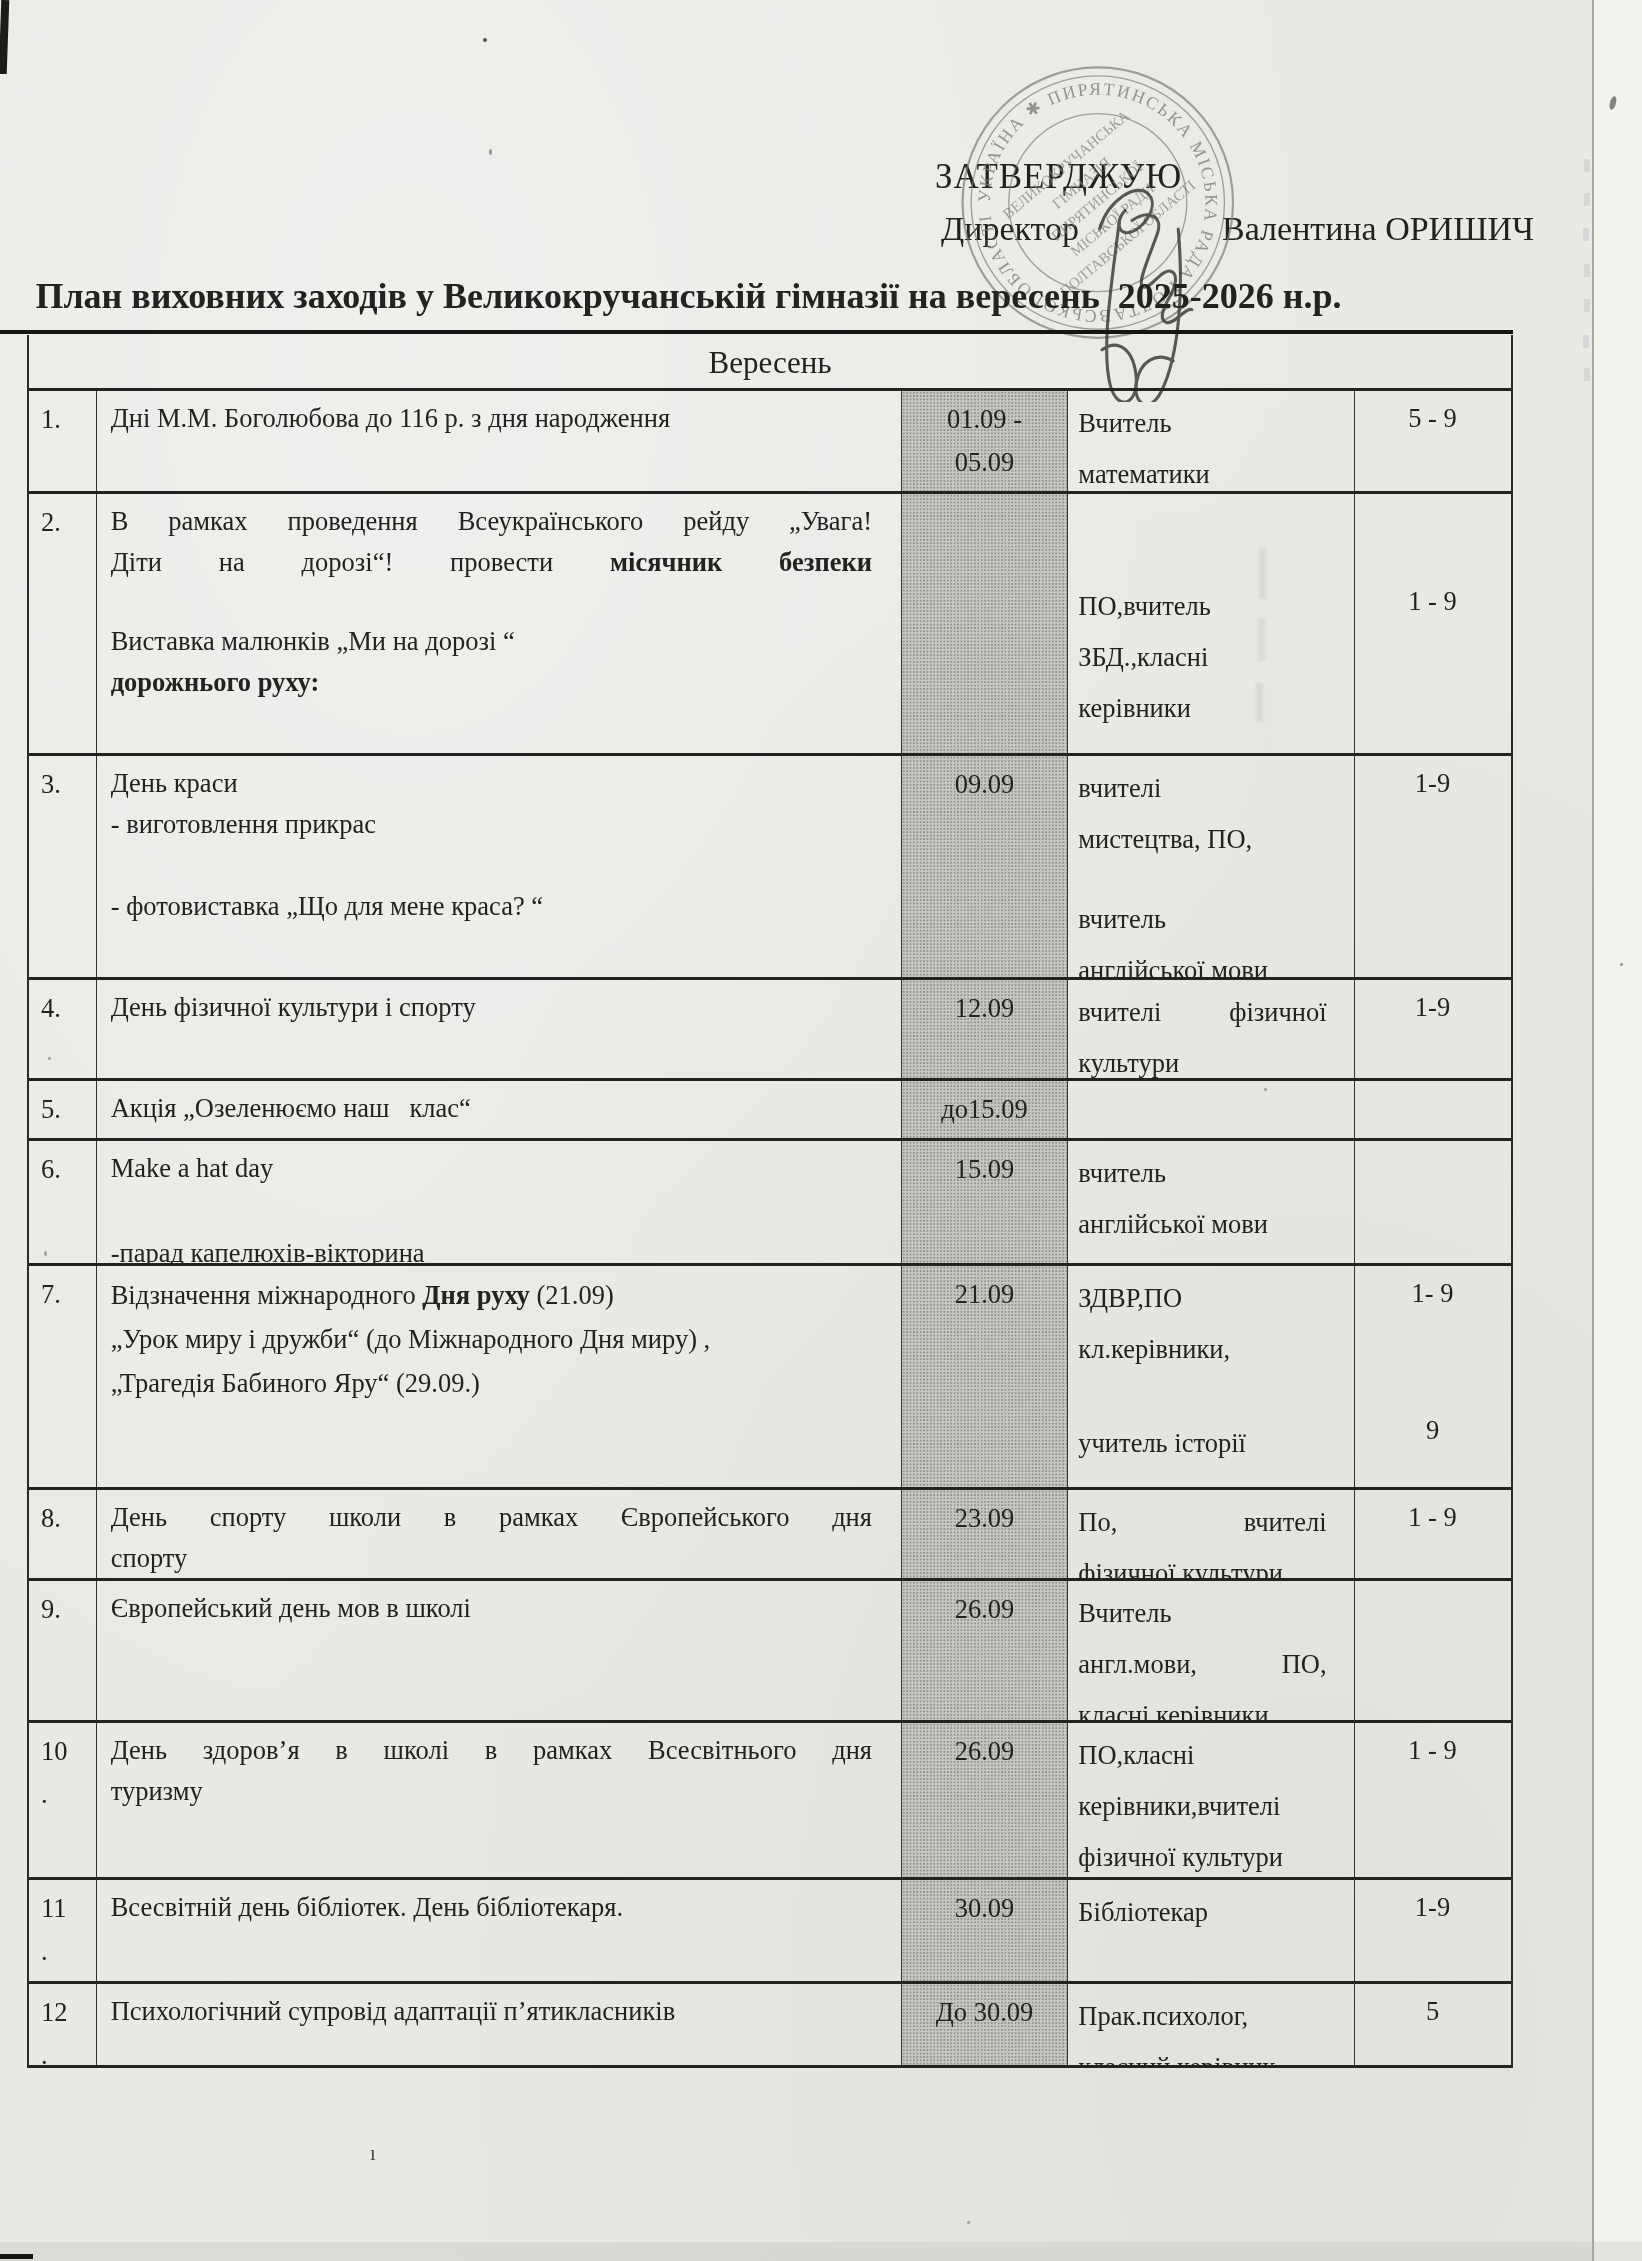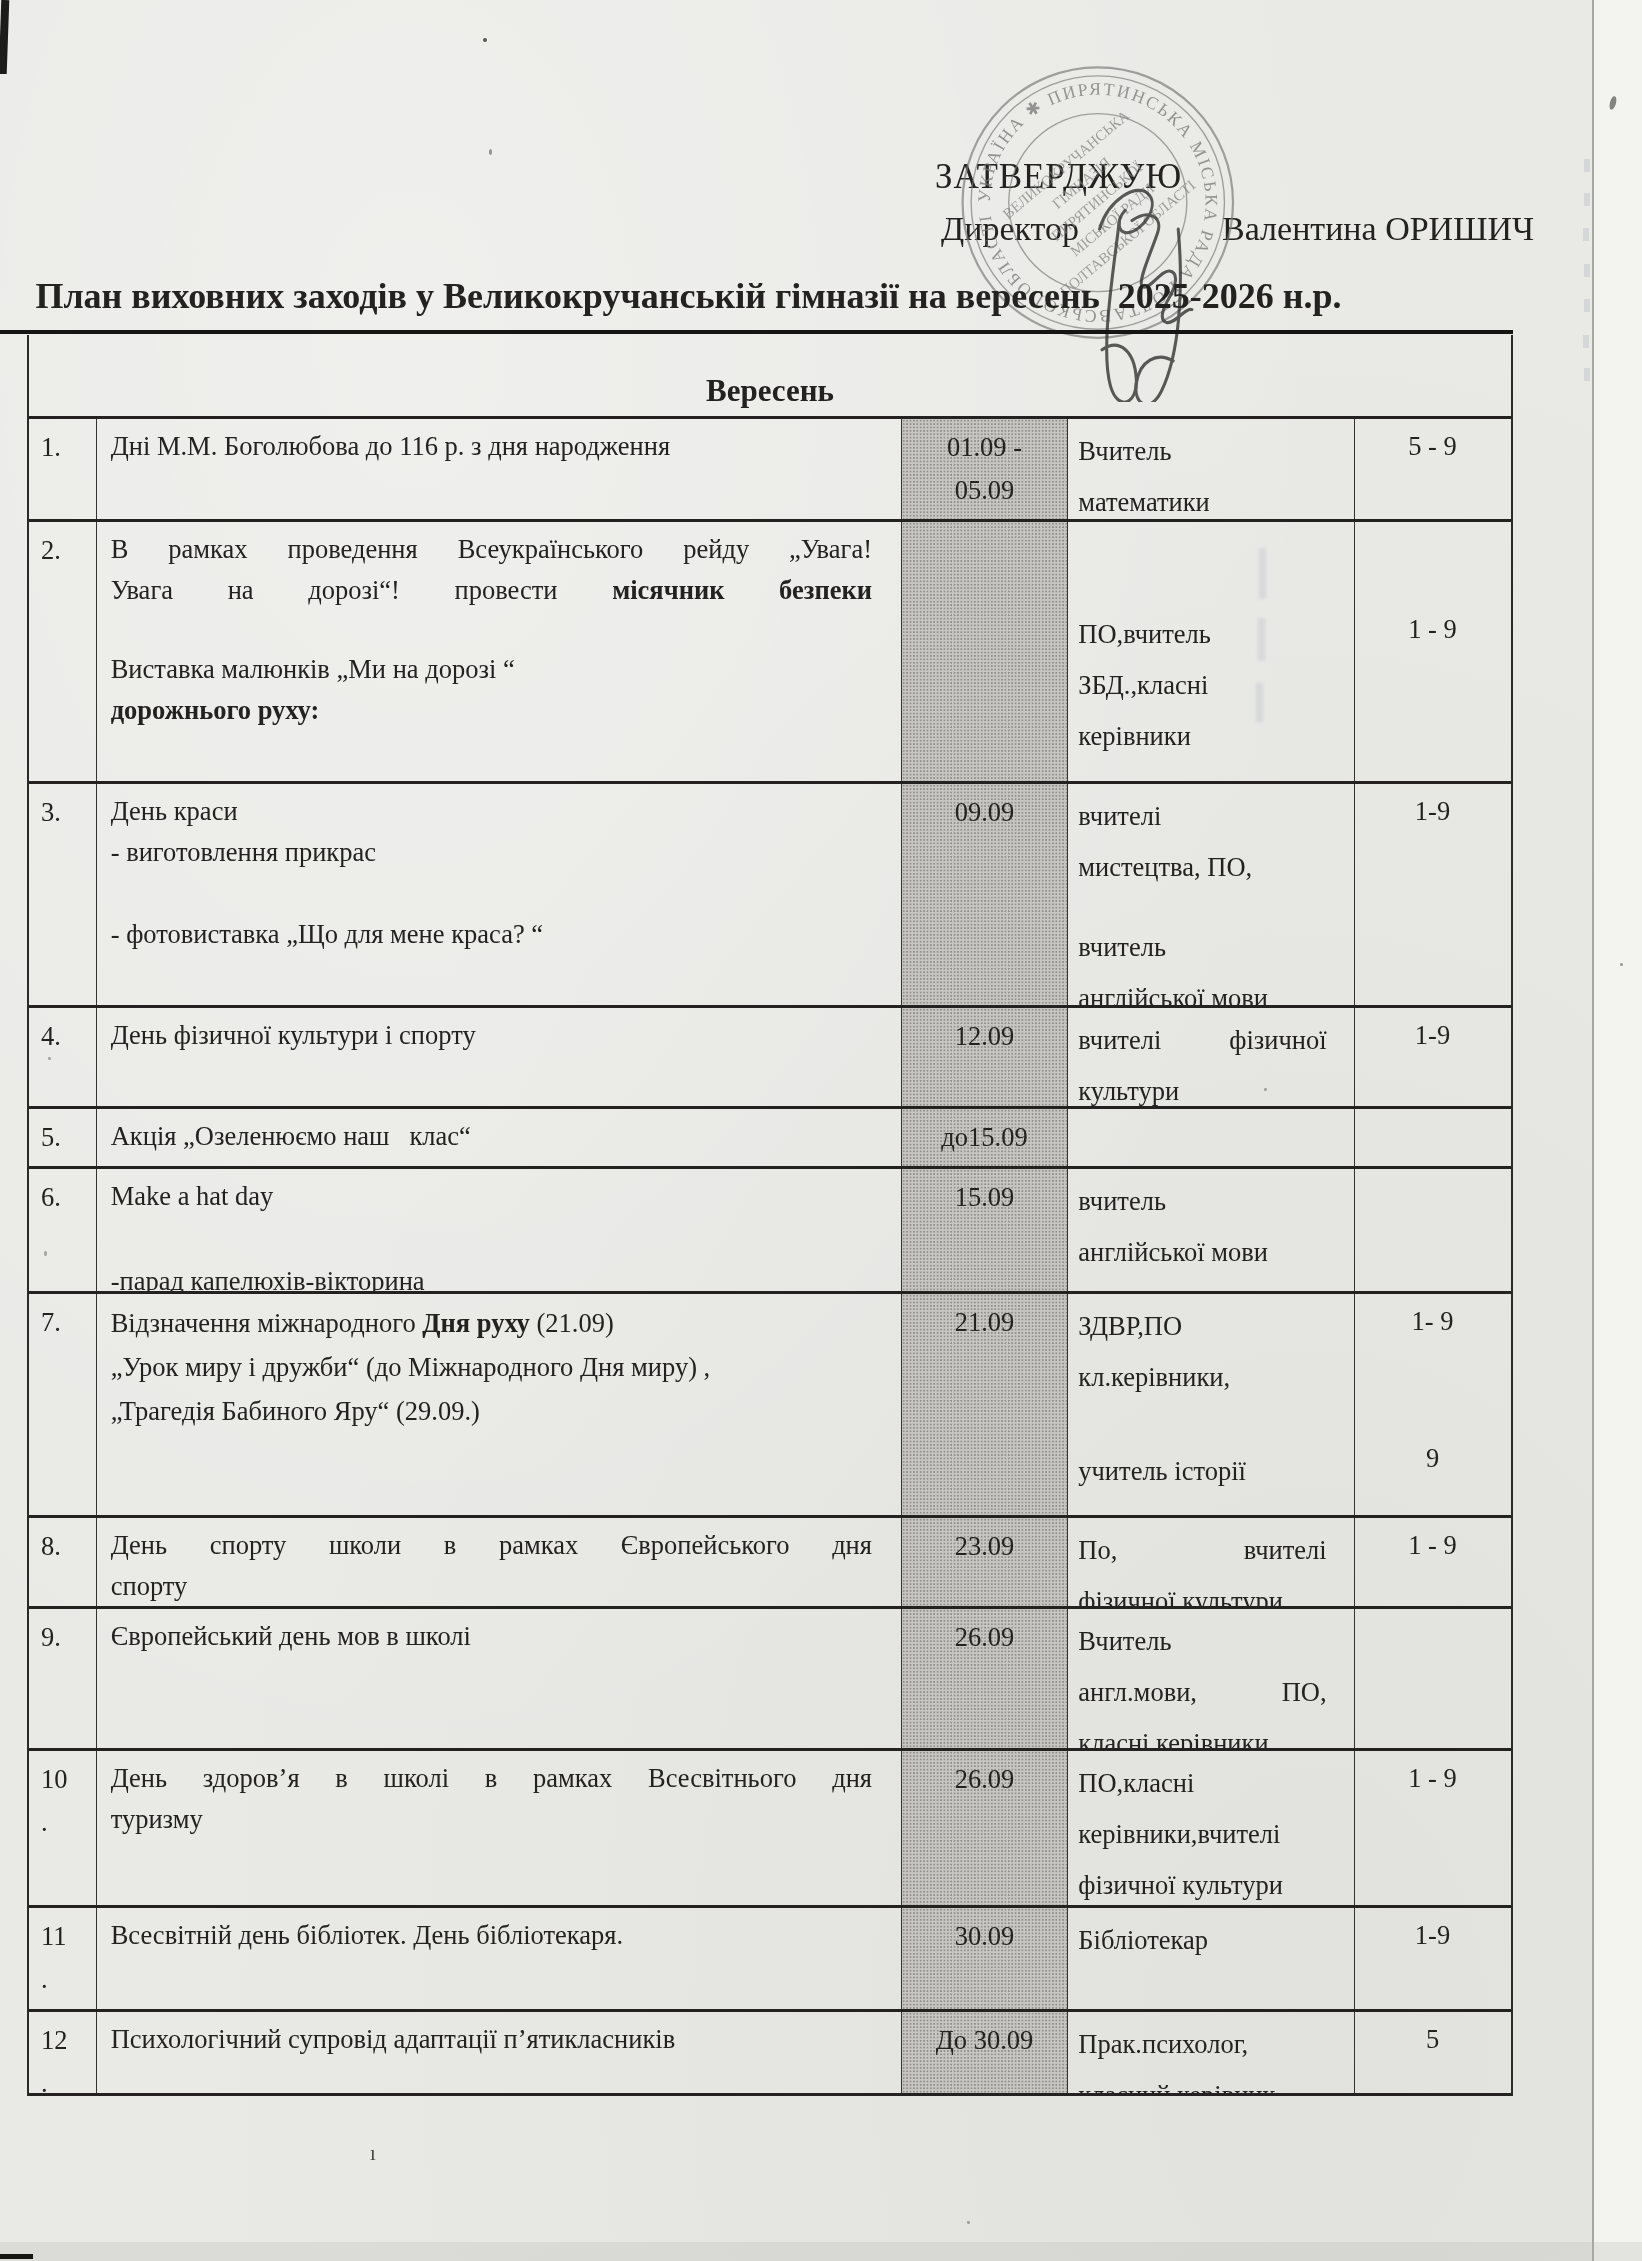--- a/index.html
+++ b/index.html
@@ -13,21 +13,21 @@
   .approve-word{left:935px;top:157px;font-size:35px;letter-spacing:0.9px;}
   .dir-role{left:941px;top:210px;font-size:34px;}
   .dir-name{left:1222px;top:210px;font-size:34px;}
   .doc-title{left:0;top:275px;width:1377px;text-align:center;font-size:36px;font-weight:bold;white-space:pre;}
   .title-rule{left:0;top:330px;width:1513px;height:4.3px;background:#151513;}
   
   .tbl{left:27px;top:335px;width:1482px;border-left:2.6px solid #2b2a28;border-right:2.6px solid #2b2a28;}
   .trow{display:grid;grid-template-columns:68px 805px 166px 287px 155px;box-sizing:border-box;
         border-bottom:3.4px solid #232220;}
   .trow.head{display:block;height:56px;}
-  .month{font-size:31px;font-weight:bold;text-align:center;line-height:55px;margin-top:28px;}
+  .month{font-size:31px;font-weight:normal;text-align:center;line-height:55px;}
   .c{border-right:1.7px solid #33322f;padding:6.8px 10.3px;overflow:hidden;box-sizing:border-box;font-size:26.5px;}
   .c:last-child{border-right:none;}
   .cnum{padding-left:12px;}
   .nl{line-height:43px;}
   .cact{padding-left:13.7px;padding-right:29px;}
   .al{line-height:41px;white-space:pre-wrap;}
   .lh52{line-height:44px;}
   .spread{text-align:justify;text-align-last:justify;}
   .cdate{background-color:#c7c6c2;
          background-image:radial-gradient(rgba(88,88,86,.5) 0.9px, rgba(0,0,0,0) 1.1px);
@@ -118,21 +118,21 @@
           <div class="kl">5 - 9</div>
         </div>
     </div>
 
     <div class="trow" style="height:262px">
       <div class="c cnum">
           <div class="nl">2.</div>
         </div>
       <div class="c cact">
         <div class="al spread">В рамках проведення Всеукраїнського рейду „Увага!</div>
-        <div class="al spread"><span>Увага на дорозі“! провести </span><b>місячник безпеки</b></div>
+        <div class="al spread"><span>Діти на дорозі“! провести </span><b>місячник безпеки</b></div>
         <div class="al gap44">Виставка малюнків „Ми на дорозі “</div>
         <div class="al"><b>дорожнього руху:</b></div>
         <div class="al gap46">Вікторина „Чи знаєш ти правила вуличного руху? “</div>
       </div>
       <div class="c cdate"></div>
       <div class="c cresp vpad">
         <div class="rl">ПО,вчитель</div>
         <div class="rl">ЗБД.,класні</div>
         <div class="rl">керівники</div>
       </div>

